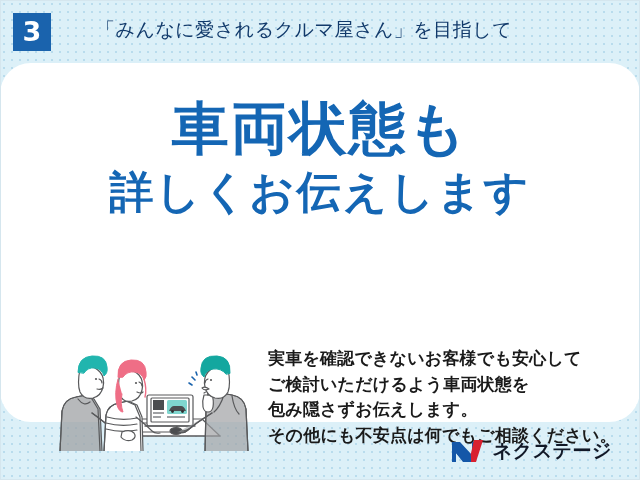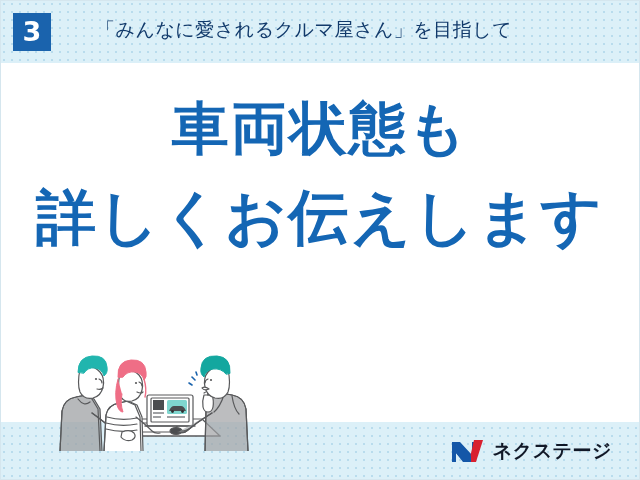--- a/index.html
+++ b/index.html
@@ -60,20 +60,21 @@
   }
 
   
   #panel {
     position: absolute;
     left: 0;
     top: 63px;
     width: 640px;
     height: 359px;
     background: #ffffff;
+    border-radius: 31px;
   }
 
   
   #headline {
     position: absolute;
     left: 0;
     top: 32px;
     width: 640px;
     text-align: center;
     color: #1466b4;
@@ -81,22 +82,22 @@
     font-family: "DejaVu Sans", "Liberation Sans", sans-serif;
     line-height: 1.18;
     letter-spacing: 2px;
   }
   #headline .hl-line1 {
     display: block;
     font-size: 57px;
   }
   #headline .hl-line2 {
     display: block;
-    font-size: 60px;
-    margin-top: 20px;
+    font-size: 44px;
+    margin-top: 4px;
   }
 
   
   #illustration {
     position: absolute;
     left: 52px;
     top: 276px;
     width: 205px;
     height: 112px;
   }
@@ -260,20 +261,26 @@
           <path d="M156 40 q-3 1 -3 4"></path>
           <path d="M157 50 q-5 2 -7 -1 q3 -2 7 1 z" fill="#ffffff"></path>
 
           <path d="M140 38 l3 3" stroke="#1a63ad" stroke-width="1.6"></path>
           <path d="M137 44 l3 2" stroke="#1a63ad" stroke-width="1.6"></path>
           <path d="M144 33 l1 3" stroke="#1a63ad" stroke-width="1.6"></path>
         </g>
       </svg>
     </div>
 
+    <div id="body-copy">
+      <span class="copy-line">実車を確認できないお客様でも安心して</span>
+      <span class="copy-line">ご検討いただけるよう車両状態を</span>
+      <span class="copy-line">包み隠さずお伝えします。</span>
+      <span class="copy-line">その他にも不安点は何でもご相談ください。</span>
+    </div>
 
   </div>
 
   <div id="footer">
     <div id="logo">
       <svg id="logo-mark" width="36" height="26" viewBox="0 0 36 26" xmlns="http://www.w3.org/2000/svg">
         <path d="M2 24 L2 4 L10 4 L22 17 L22 4 L30 4 L30 12 L22 12 L22 24 L14 24 L6 15 L6 24 Z" fill="#1457a8"></path>
         <path d="M24 2 L33 2 L26 24 L19 24 Z" fill="#d8202f"></path>
         <path d="M2 24 L2 5 L10 5 L21 18 L21 24 L13 24 L6 15 L6 24 Z" fill="#1457a8"></path>
       </svg>

